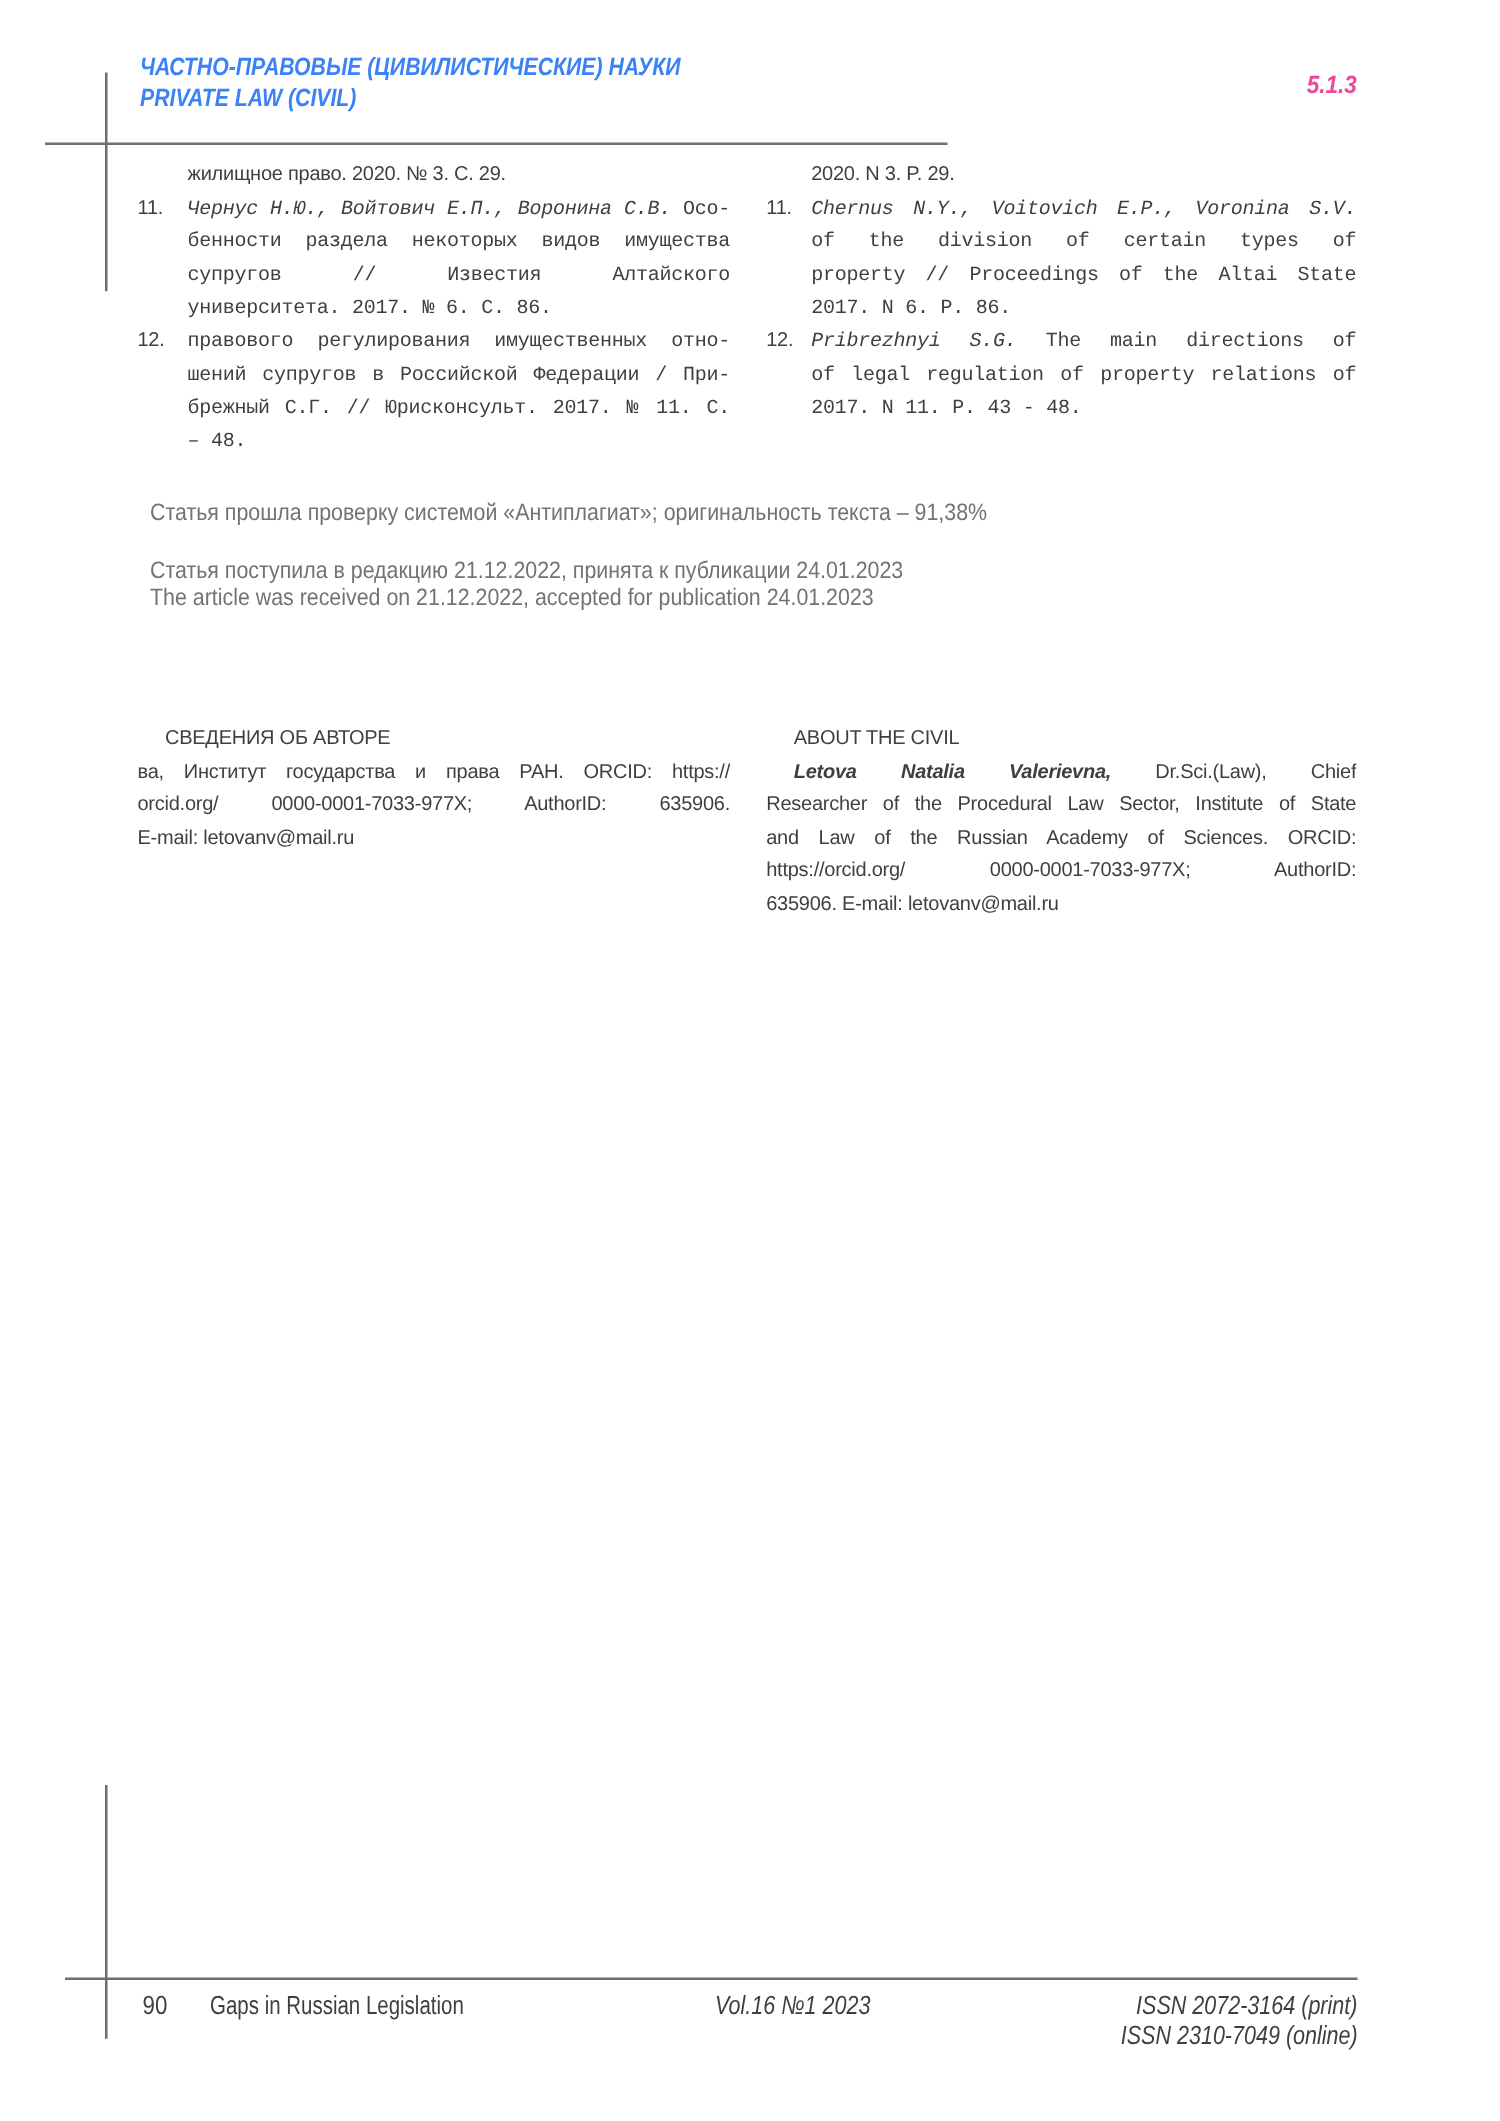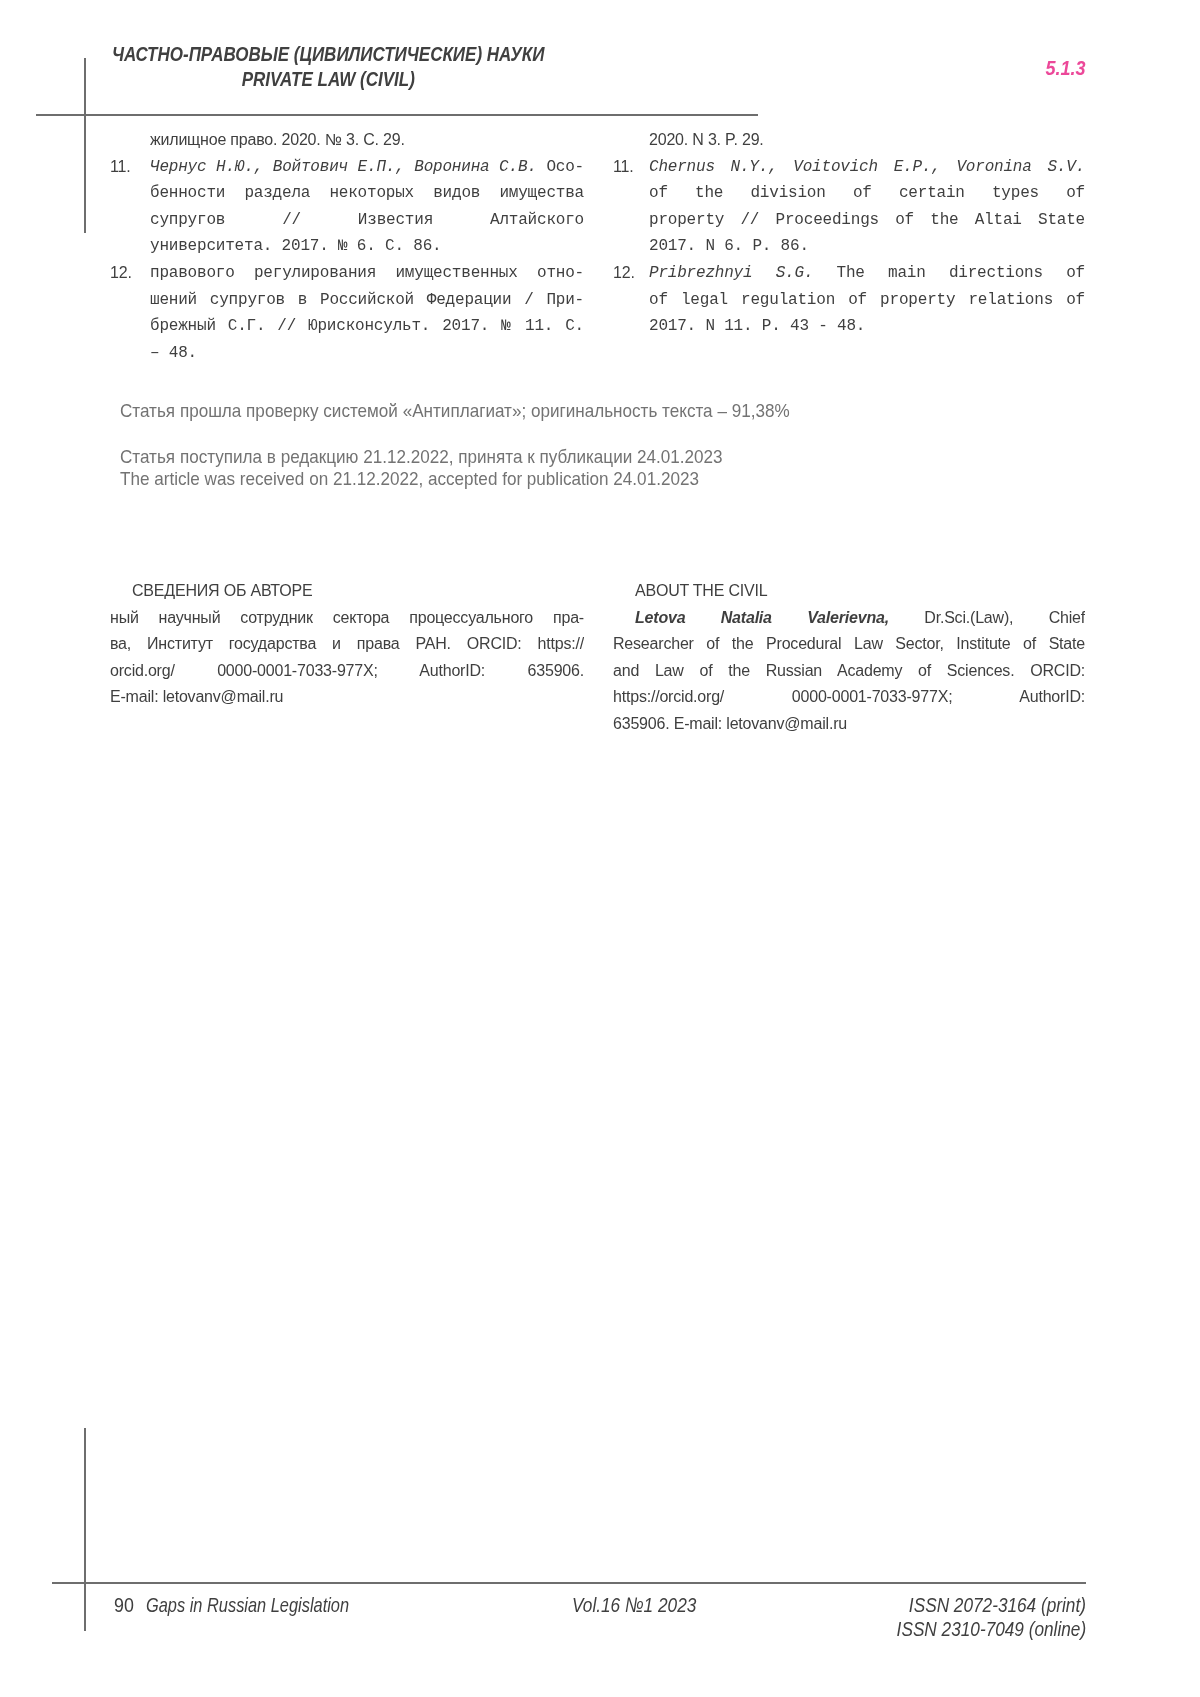--- a/index.html
+++ b/index.html
@@ -9,21 +9,21 @@
 
   
   .hrule{position:absolute;height:2px;background:#6e6e6e;}
   .header-rule{left:36px;top:114px;width:722px;}
   .footer-rule{left:52px;top:1582px;width:1034px;}
   .vrule{position:absolute;width:2px;background:#6e6e6e;}
   .top-vrule{left:84px;top:58px;height:175px;}
   .bottom-vrule{left:84px;top:1428px;height:203px;}
 
   
-  .kicker{position:absolute;left:112px;top:42px;color:#404040;text-align:center;}
+  .kicker{position:absolute;left:112px;top:42px;color:#3b82f6;}
   .kline{font-style:italic;font-weight:bold;font-size:20px;line-height:25px;
          transform:scaleX(.85);transform-origin:0 0;white-space:nowrap;}
   .section-code{position:absolute;right:115px;top:57px;font-style:italic;font-weight:bold;
                 font-size:20px;line-height:22px;color:#ec4899;}
   .section-code .in{display:inline-block;transform:scaleX(.9);transform-origin:100% 0;white-space:nowrap;}
 
   
   .refcol{position:absolute;top:127px;font-size:16px;line-height:26.6px;letter-spacing:-0.2px;}
   .refcol-left{left:110px;width:474px;}
   .refcol-right{left:613px;width:472px;}
@@ -51,21 +51,21 @@
   .auth-heading{height:26.6px;padding-left:22px;}
   .auth-line{height:26.6px;}
   .auth-line.first{padding-left:22px;}
   .auth-line.just{text-align:justify;text-align-last:justify;overflow:hidden;}
   .auth-line.end{white-space:nowrap;}
   .bi{font-weight:bold;font-style:italic;}
 
   
   .f-num{position:absolute;left:114px;top:1593px;font-size:21px;line-height:24px;}
   .f-num .in{display:inline-block;transform:scaleX(.85);transform-origin:0 0;}
-  .f-journal{position:absolute;left:146px;top:1593px;font-size:21px;line-height:24px;font-style:italic;}
+  .f-journal{position:absolute;left:168px;top:1593px;font-size:21px;line-height:24px;}
   .f-journal .in{display:inline-block;transform:scaleX(.78);transform-origin:0 0;white-space:nowrap;}
   .f-vol{position:absolute;left:572px;top:1593px;font-size:21px;line-height:24px;font-style:italic;}
   .f-vol .in{display:inline-block;transform:scaleX(.82);transform-origin:0 0;white-space:nowrap;}
   .f-issn{position:absolute;right:114px;top:1593px;text-align:right;font-size:21px;line-height:24px;font-style:italic;}
   .f-issn .line{height:24px;}
   .f-issn .in{display:inline-block;transform:scaleX(.82);transform-origin:100% 0;white-space:nowrap;}
 </style>
 </head>
 <body>
 
@@ -122,21 +122,20 @@
   </div>
   <div class="note note2">
     <span class="in">Статья поступила в редакцию 21.12.2022, принята к публикации 24.01.2023</span>
   </div>
   <div class="note note3">
     <span class="in">The article was received on 21.12.2022, accepted for publication 24.01.2023</span>
   </div>
 
   <div class="authcol authcol-left">
     <div class="auth-heading">СВЕДЕНИЯ ОБ АВТОРЕ</div>
-    <div class="auth-line just">ный научный сотрудник сектора процессуального пра-</div>
     <div class="auth-line just">ва, Институт государства и права РАН. ORCID: https://</div>
     <div class="auth-line just">orcid.org/ 0000-0001-7033-977X; AuthorID: 635906.</div>
     <div class="auth-line end">E-mail: letovanv@mail.ru</div>
   </div>
 
   <div class="authcol authcol-right">
     <div class="auth-heading">ABOUT THE CIVIL</div>
     <div class="auth-line first just"><span class="bi">Letova Natalia Valerievna,</span><span> Dr.Sci.(Law), Chief</span></div>
     <div class="auth-line just">Researcher of the Procedural Law Sector, Institute of State</div>
     <div class="auth-line just">and Law of the Russian Academy of Sciences. ORCID:</div>

